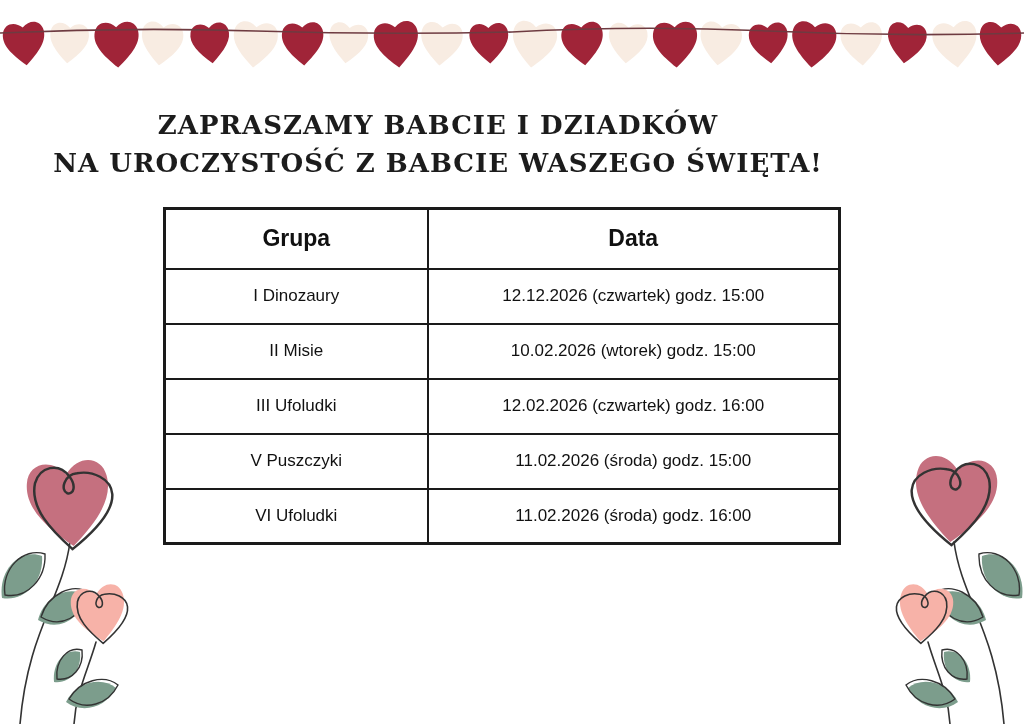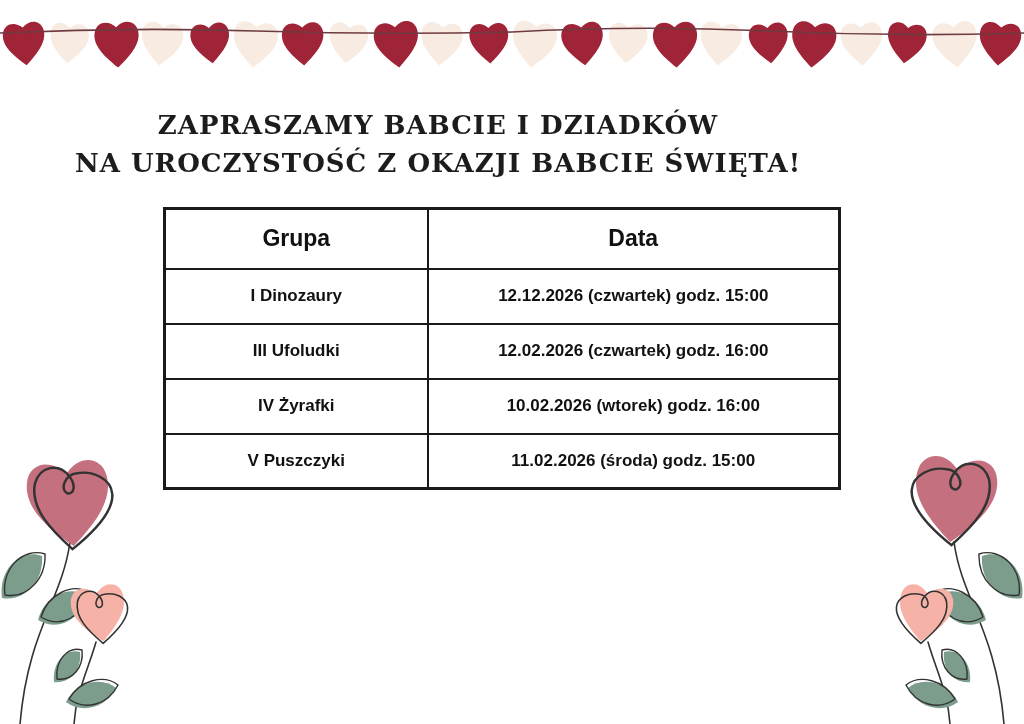--- a/index.html
+++ b/index.html
@@ -26,21 +26,21 @@
   }
   table.schedule th,table.schedule td{
     border:2px solid var(--table-border,#1a1a1a);
     text-align:center;vertical-align:middle;
     color:#111;
   }
   table.schedule col.c-group{width:263px;}
   table.schedule thead tr{height:60px;border-radius:15px;}
   table.schedule tbody tr{height:55px;}
   table.schedule th{font-size:23px;font-weight:bold;}
-  table.schedule td{font-size:17px;font-weight:bold;}
+  table.schedule td{font-size:17px;font-weight:normal;}
   
   .flower{position:absolute;bottom:0;width:180px;height:294px;}
   .flower.left{left:-4px;}
   .flower.right{right:-4px;}
   .stem{fill:none;stroke:var(--line,#333);stroke-width:1.6;stroke-linecap:round;}
   .leaf-fill{fill:var(--leaf,#7c9d8c);}
   .leaf-line{fill:none;stroke:var(--line,#333);stroke-width:1.4;}
   .heart-line{fill:none;stroke:var(--line,#333);stroke-width:1.6;stroke-linecap:round;}
 </style>
 </head>
@@ -69,50 +69,54 @@
       <path d="M0,21 C-9,13 -15,6 -13,-1.5 C-11.5,-7 -5,-8.5 0,-3.5 C5,-8.5 11.5,-7 13,-1.5 C15,6 9,13 0,21 Z" transform="translate(861.1,33) rotate(-3) scale(1.55)" fill="#f8ece2"></path>
       <path d="M0,21 C-9,13 -15,6 -13,-1.5 C-11.5,-7 -5,-8.5 0,-3.5 C5,-8.5 11.5,-7 13,-1.5 C15,6 9,13 0,21 Z" transform="translate(907.6,33) rotate(7) scale(1.45)" fill="#a02438"></path>
       <path d="M0,21 C-9,13 -15,6 -13,-1.5 C-11.5,-7 -5,-8.5 0,-3.5 C5,-8.5 11.5,-7 13,-1.5 C15,6 9,13 0,21 Z" transform="translate(954.2,33) rotate(-6) scale(1.65)" fill="#f8ece2"></path>
       <path d="M0,21 C-9,13 -15,6 -13,-1.5 C-11.5,-7 -5,-8.5 0,-3.5 C5,-8.5 11.5,-7 13,-1.5 C15,6 9,13 0,21 Z" transform="translate(1000.7,33) rotate(5) scale(1.55)" fill="#a02438"></path>
     </g>
   <path id="garland-string" d="M0,33 Q128,27 256,31 T512,32 Q640,25 768,31 T1024,33" fill="none" stroke-width="1.6" stroke="#6e3b41"></path>
 </svg>
 
 <div class="title-block">
   <div>ZAPRASZAMY BABCIE I DZIADKÓW</div>
-  <div>NA UROCZYSTOŚĆ Z OKAZJI BABCIE ŚWIĘTA!</div>
+  <div>NA UROCZYSTOŚĆ Z BABCIE WASZEGO ŚWIĘTA!</div>
 </div>
 
 <table class="schedule">
   <colgroup>
       <col class="c-group">
       <col class="c-data">
     </colgroup>
   <thead>
       <tr>
         <th>Grupa</th>
         <th>Data</th>
       </tr>
     </thead>
   <tbody>
       <tr>
         <td>I Dinozaury</td>
         <td>12.12.2026 (czwartek) godz. 15:00</td>
       </tr>
       <tr>
+        <td>II Misie</td>
+        <td>10.02.2026 (wtorek) godz. 15:00</td>
+      </tr>
+      <tr>
         <td>III Ufoludki</td>
         <td>12.02.2026 (czwartek) godz. 16:00</td>
       </tr>
       <tr>
-        <td>IV Żyrafki</td>
-        <td>10.02.2026 (wtorek) godz. 16:00</td>
+        <td>V Puszczyki</td>
+        <td>11.02.2026 (środa) godz. 15:00</td>
       </tr>
       <tr>
-        <td>V Puszczyki</td>
-        <td>11.02.2026 (środa) godz. 15:00</td>
+        <td>VI Ufoludki</td>
+        <td>11.02.2026 (środa) godz. 16:00</td>
       </tr>
     </tbody>
 </table>
 
 <svg class="flower left" viewBox="0 0 180 294">
   <g>
     <path class="stem" d="M74,112 C66,170 32,200 24,294"></path>
     <path class="stem" d="M100,212 C92,240 80,262 78,294"></path>
     <g>
       <path class="leaf-fill" d="M6,168 C2,140 24,118 46,126 C48,152 28,172 6,168 Z"></path>

